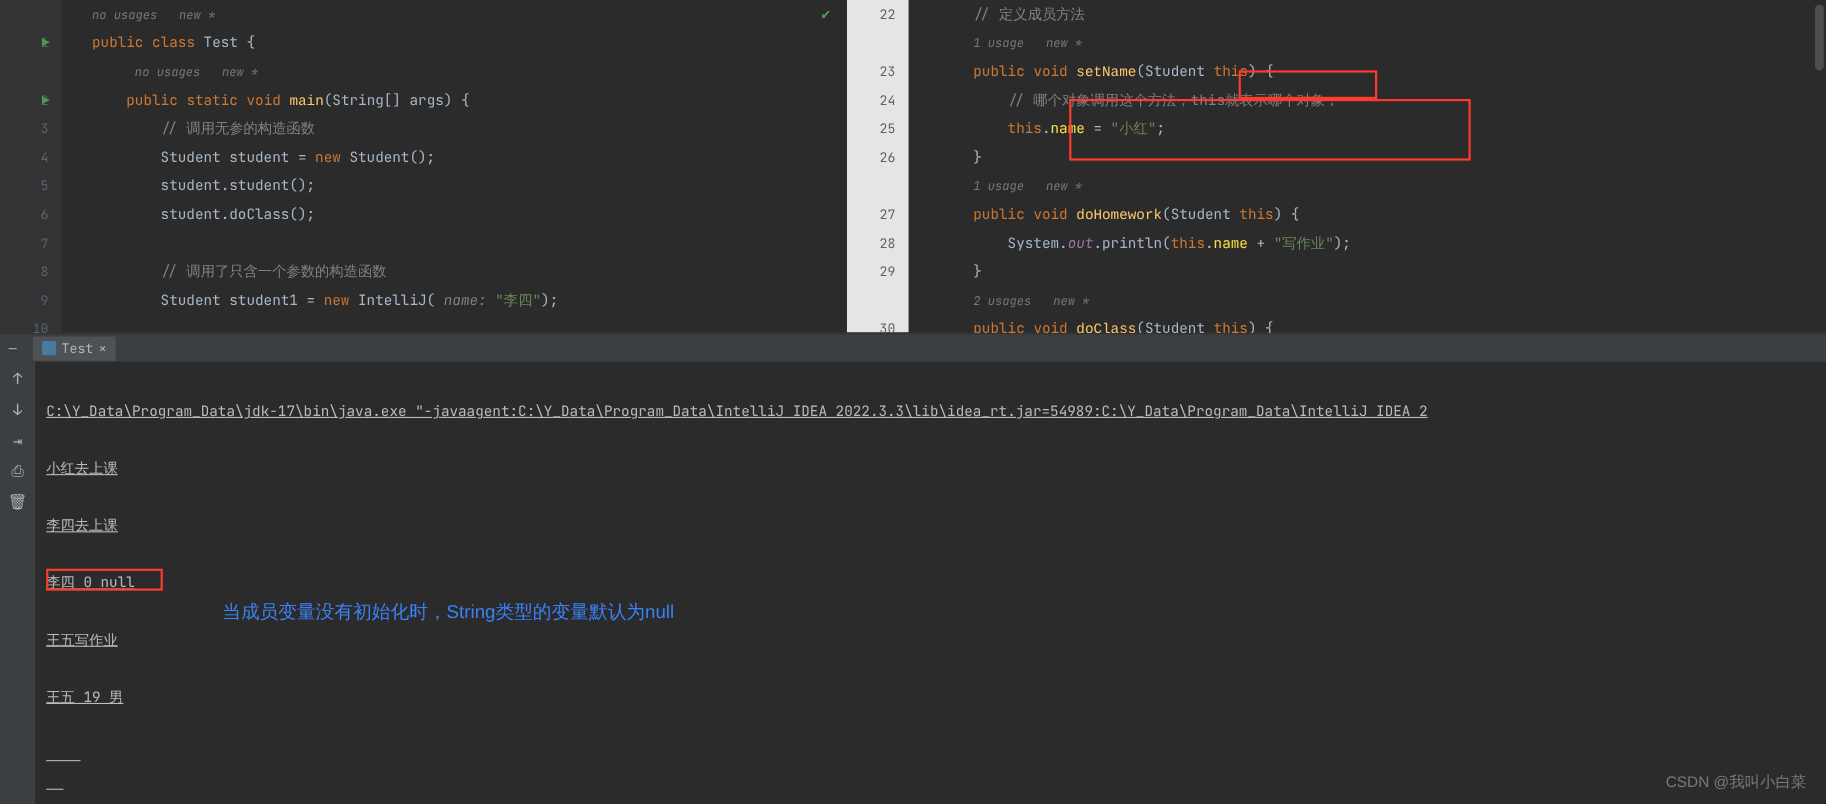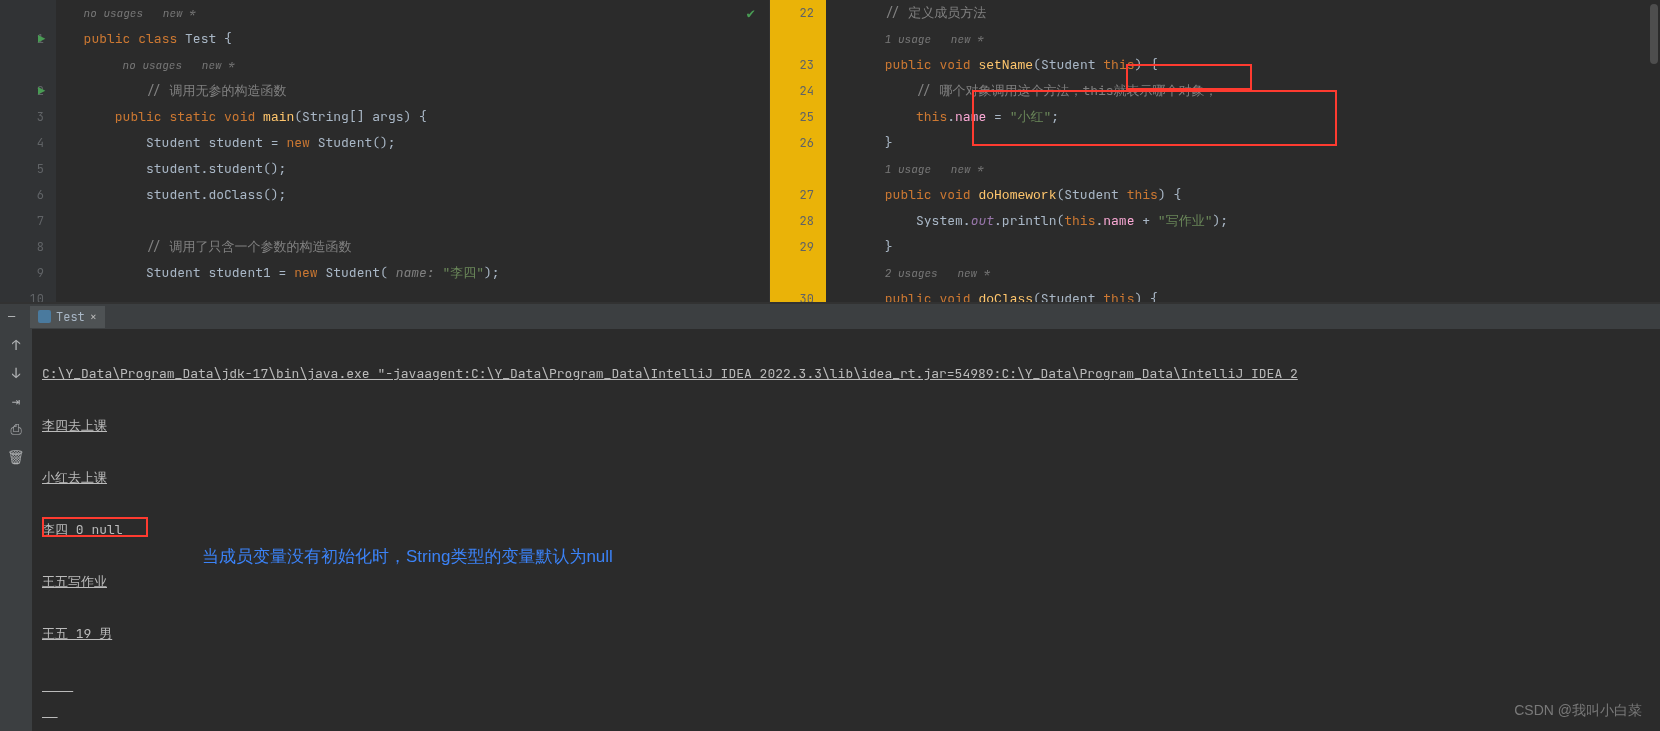--- a/index.html
+++ b/index.html
@@ -30,38 +30,38 @@
 .pane-right { flex:1; }
 .gutter {
   width:56px;
   background:#313335;
   text-align:right;
   color:#606366;
   padding-right:12px;
   flex-shrink:0;
   font-size:12px;
 }
-.gutter-r { width:56px; background:#eab308; text-align:right; color:#606366; padding-right:12px; flex-shrink:0; font-size:12px;}
+.gutter-r { width:56px; background:#e5e5e5; text-align:right; color:#606366; padding-right:12px; flex-shrink:0; font-size:12px;}
 .run-icon { color:#499c54; position:absolute; left:38px; }
 .code-area {
   display:flex;
   flex:1;
   overflow:auto;
 }
 .code-lines { flex:1; padding-left:12px; }
 .line { height:26px; line-height:26px; white-space:pre; position:relative; }
 .lh { height:26px; line-height:26px; }
 .usage-hint { color:#787878; font-size:11px; font-style:italic;}
 .kw { color:#cc7832; }
 .fn { color:#ffc66d;font-family:Liberation Mono, monospace; }
 .cls { color:#a9b7c6; }
 .str { color:#6a8759; }
 .cmt { color:#808080; }
 .param { color:#808080; font-style:italic; }
-.field { color:#f9a8d4; }
+.field { color:#fde047; }
 .static-field { font-style:italic; color:#9876aa;}
 
 .redbox { border:2px solid #ff3b30; position:absolute; pointer-events:none; }
 .r1 { left:300px; top:64px; width:126px; height:26px; }
 .r2 { left:146px; top:90px; width:365px; height:56px; }
 .r3 { left:0px; top:0px; width:106px; height:20px; }
 .red-text { color:#3b82f6; font-size:17px; font-weight:500; position:absolute; left:160px; top:-4px; white-space:nowrap; font-family:"Microsoft YaHei",sans-serif;margin-top:31px;}
 
 .console-tabs {
   height:26px;
@@ -135,28 +135,28 @@
           <div class="lh">7</div>
         <div class="lh">8</div>
           <div class="lh">9</div>
           <div class="lh">10</div>
 
       </div>
       <div class="code-lines">
         <div class="line">  <span class="usage-hint">no usages   new *</span></div>
         <div class="line">  <span class="kw">public</span> <span class="kw">class</span> <span class="cls">Test</span> {</div>
         <div class="line">       <span class="usage-hint">no usages   new *</span></div>
+        <div class="line">      <span class="kw">public</span> <span class="kw">static</span> <span class="kw">void</span> <span class="fn">main</span><span>(String[] args) {</span></div>
         <div class="line">          <span class="cmt">// <span>调用无参的构造函数</span></span></div>
-        <div class="line">      <span class="kw">public</span> <span class="kw">static</span> <span class="kw">void</span> <span class="fn">main</span><span>(String[] args) {</span></div>
         <div class="line">          <span>Student student = </span><span class="kw">new</span><span> Student();</span></div>
         <div class="line">          <span>student.student();</span></div>
         <div class="line">          <span>student.doClass();</span></div>
         <div class="line"></div>
         <div class="line">          <span class="cmt">// <span>调用了只含一个参数的构造函数</span></span></div>
-        <div class="line">          <span>Student student1 = </span><span class="kw">new</span><span> Student(</span><span class="param"> name: </span><span class="str">"李四"</span><span>);</span></div>
+        <div class="line">          <span>Student student1 = </span><span class="kw">new</span><span> IntelliJ(</span><span class="param"> name: </span><span class="str">"李四"</span><span>);</span></div>
 
       </div>
     </div>
   </div>
 
   <div class="pane pane-right">
     <div class="code-area">
       <div class="gutter-r">
         <div class="lh">22</div>
           <div class="lh"></div>
@@ -207,20 +207,20 @@
 <div class="console-body">
   <div class="console-toolbar">
     <div class="tool-icon">↑</div>
     <div class="tool-icon">↓</div>
     <div class="tool-icon">⇥</div>
     <div class="tool-icon">⎙</div>
     <div class="tool-icon">🗑</div>
   </div>
   <div class="console-out">
 <div>C:\Y_Data\Program_Data\jdk-17\bin\java.exe "-javaagent:C:\Y_Data\Program_Data\IntelliJ IDEA 2022.3.3\lib\idea_rt.jar=54989:C:\Y_Data\Program_Data\IntelliJ IDEA 2</div>
+<div>小红去上课</div>
 <div>李四去上课</div>
-<div>小红去上课</div>
 <div style="position:relative"><span class="redbox r3"></span><span>李四 0 null</span><span class="red-text"> 当成员变量没有初始化时，String类型的变量默认为null</span></div>
 <div>王五写作业</div>
 <div>王五 19 男</div>
     <div class="watermark">CSDN @我叫小白菜</div>
   </div>
 </div>
 
 </body></html>

